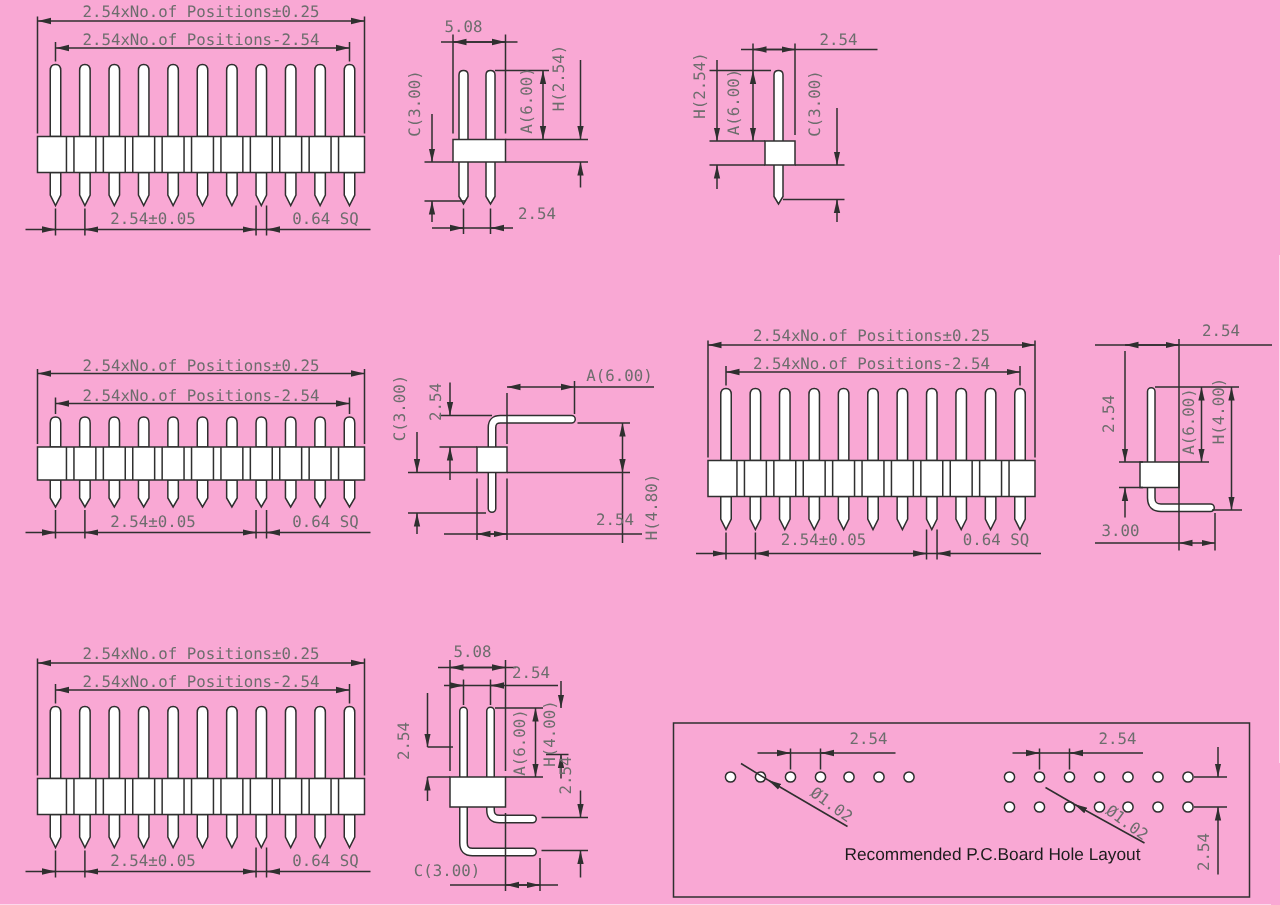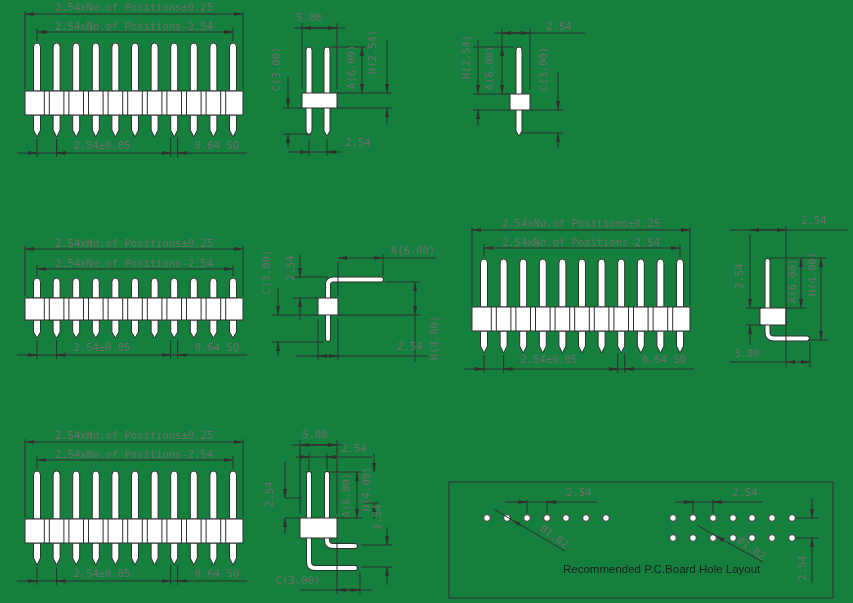--- a/index.html
+++ b/index.html
@@ -1,16 +1,16 @@
 <!DOCTYPE html>
 <html><head>
 <meta charset="utf-8">
 <style>
   html,body{margin:0;padding:0;background:#ffffff;}
-  .stage{position:relative;width:853px;height:603px;background:#15803d;overflow:hidden;}
+  .stage{position:relative;width:853px;height:603px;background:#f9a8d4;overflow:hidden;}
   svg{display:block;}
   .ln{stroke:#2f2f2f;stroke-width:1;fill:none;}
   .shape{fill:#ffffff;stroke:#2f2f2f;stroke-width:1;}
   .tube{stroke:#2f2f2f;stroke-width:6;fill:none;stroke-linecap:round;}
   .tubein{stroke:#ffffff;stroke-width:4;fill:none;stroke-linecap:round;}
   .dim{font-family:"DejaVu Sans Mono",monospace;font-size:10.5px;fill:#6d6d6d;}
   .ttl{font-family:"Liberation Sans",sans-serif;font-size:11.5px;fill:#1c1c1c;}
 </style>
 </head>
 <body>

